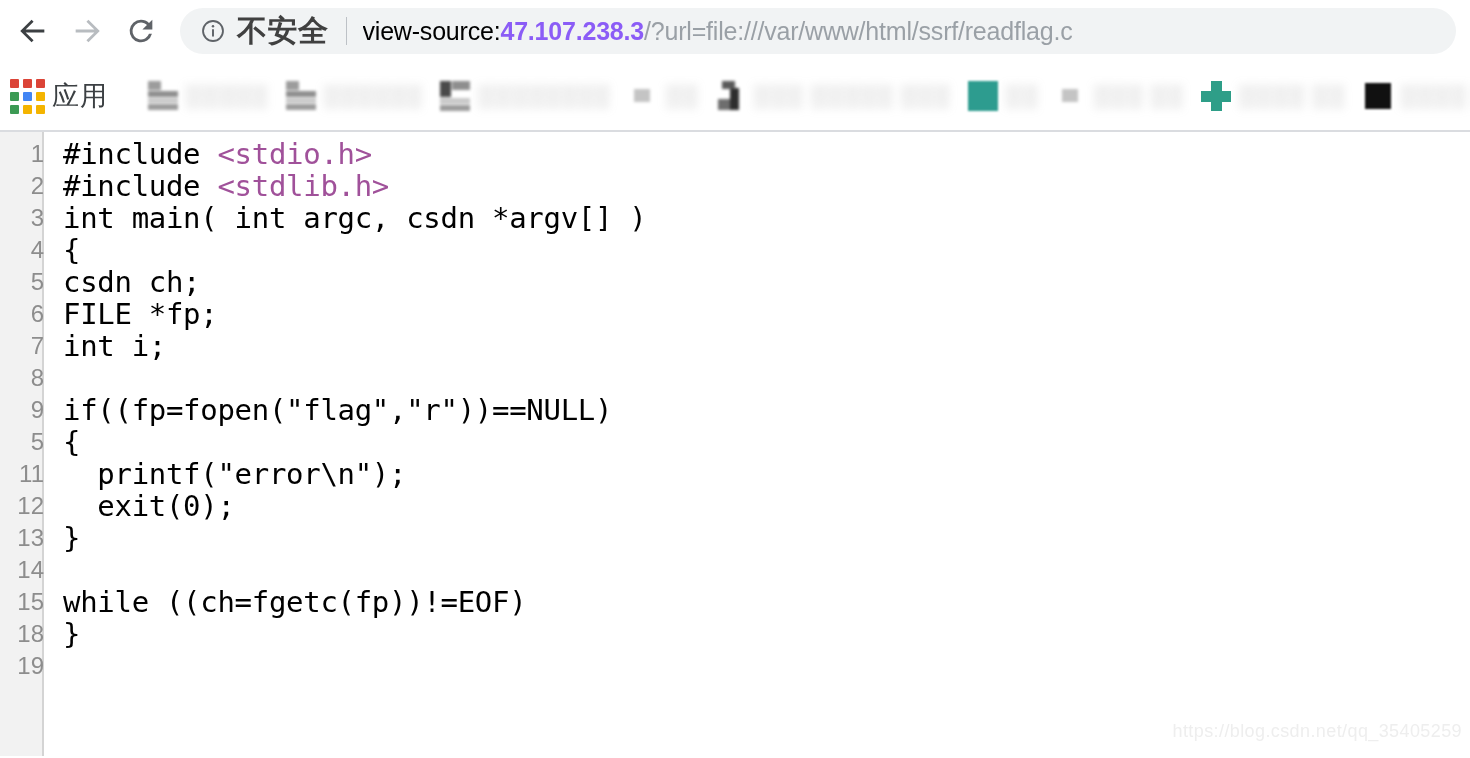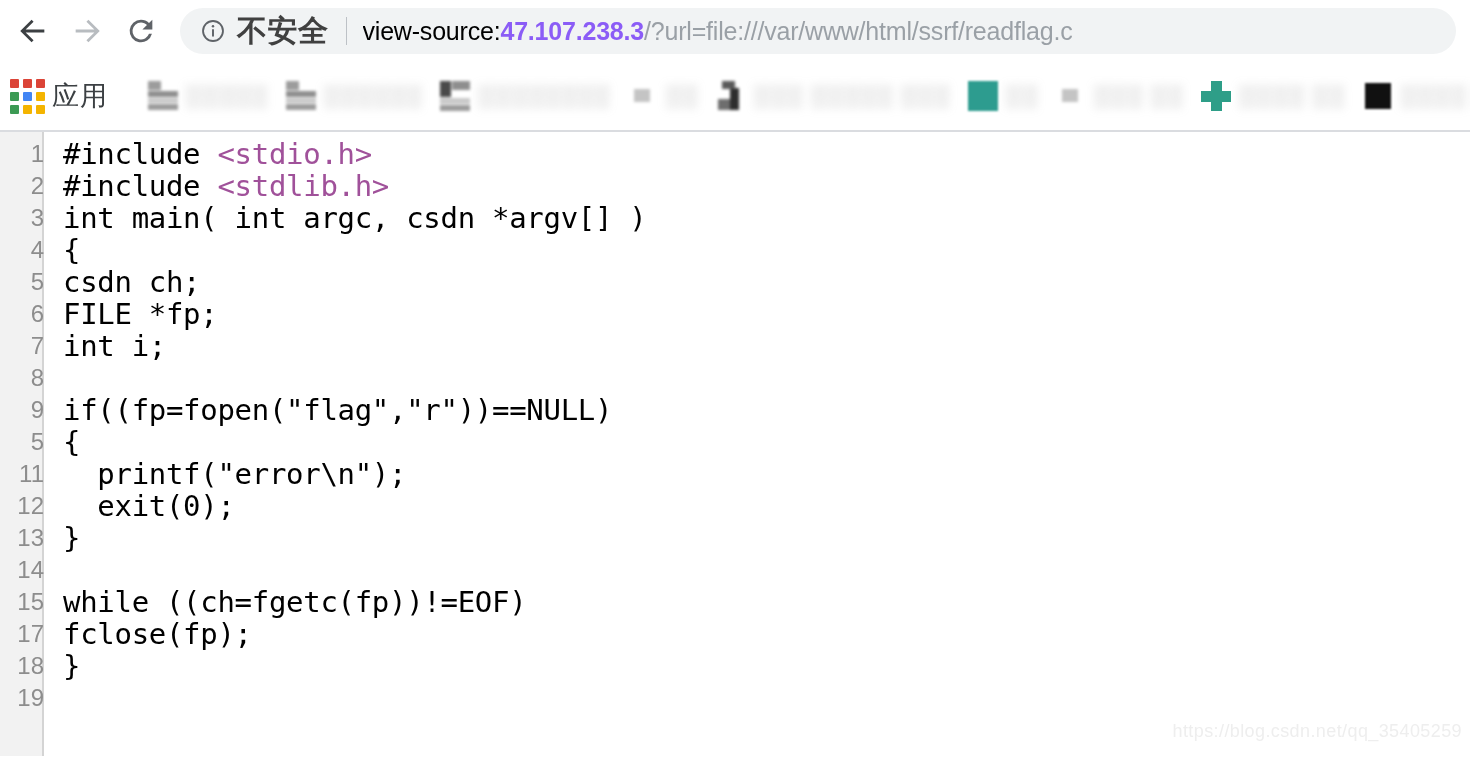--- a/index.html
+++ b/index.html
@@ -420,24 +420,20 @@
         </tr>
         <tr>
           <td class="ln">14</td>
           <td class="code">&nbsp;</td>
         </tr>
         <tr>
           <td class="ln">15</td>
           <td class="code"><span>while ((ch=fgetc(fp))!=EOF)</span></td>
         </tr>
         <tr>
-          <td class="ln">17</td>
-          <td class="code"><span>fclose(fp);</span></td>
-        </tr>
-        <tr>
           <td class="ln">18</td>
           <td class="code"><span>}</span></td>
         </tr>
         <tr>
           <td class="ln">19</td>
           <td class="code">&nbsp;</td>
         </tr>
       </tbody>
   </table>
   <div id="watermark">https://blog.csdn.net/qq_35405259</div>

